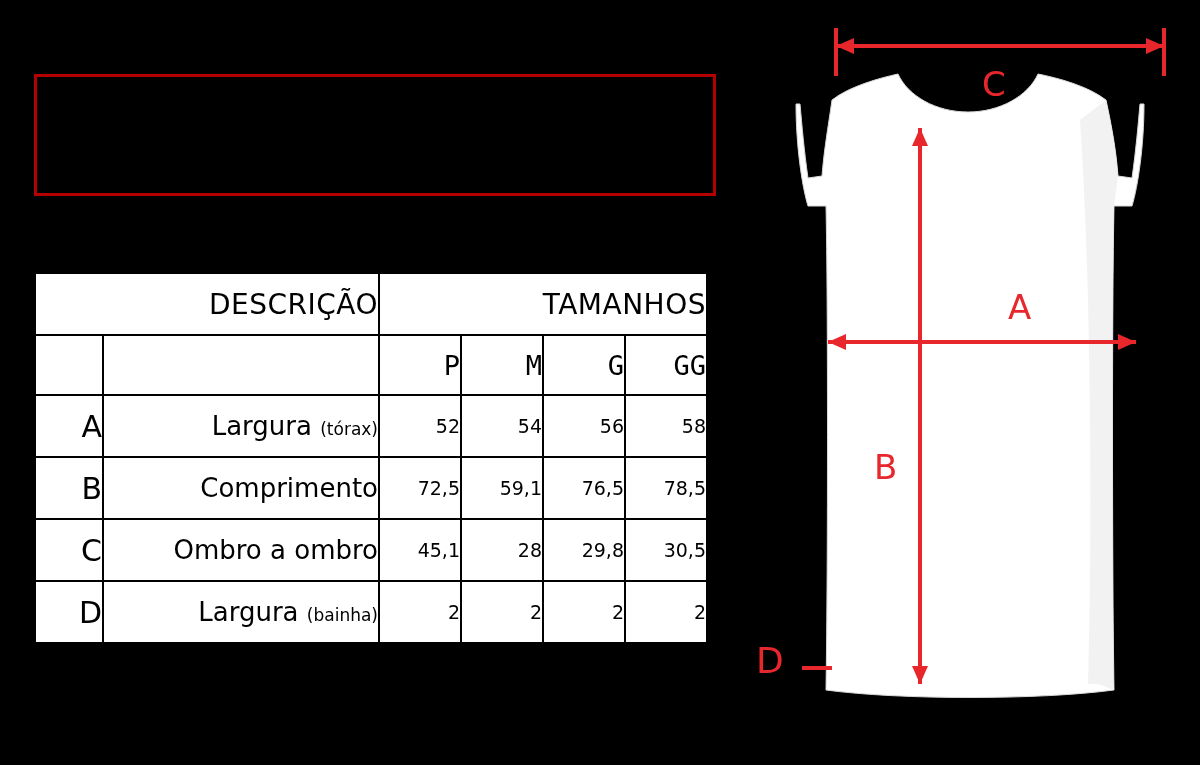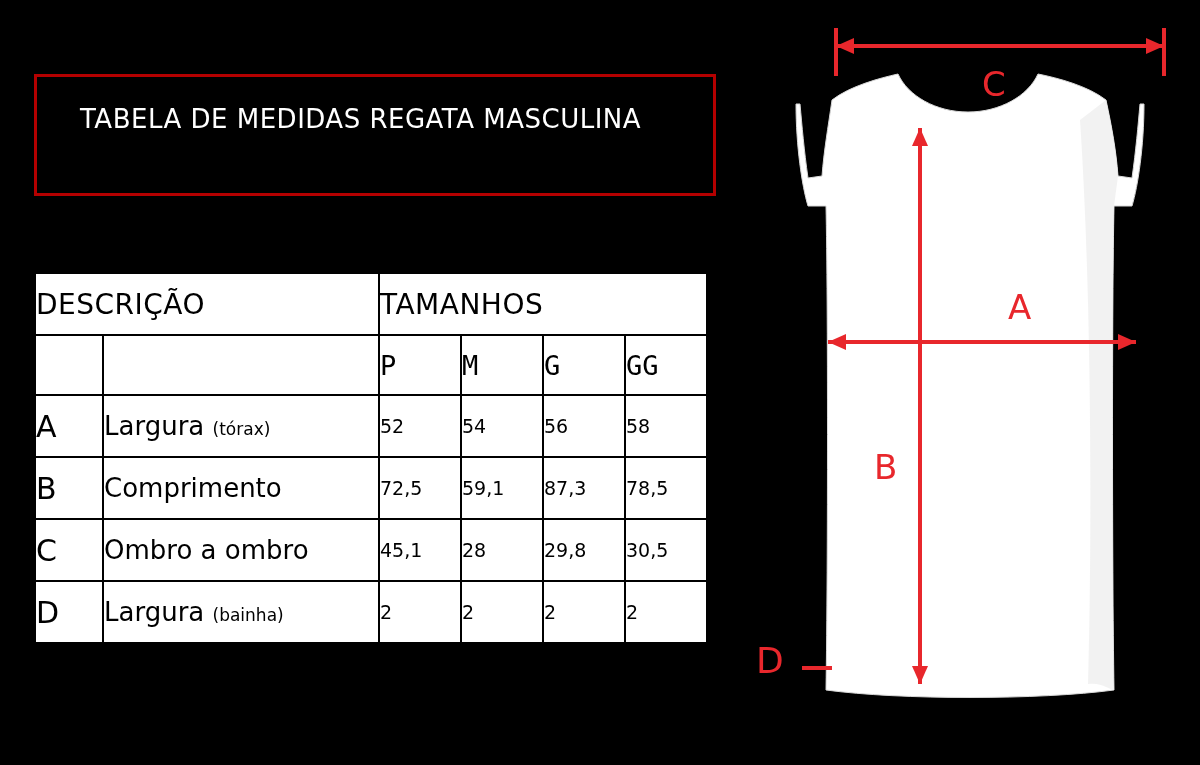--- a/index.html
+++ b/index.html
@@ -45,21 +45,21 @@
     border-collapse: collapse;
     background: #ffffff;
     color: #000000;
     table-layout: fixed;
   }
   #measure-table td, #measure-table th {
     border: 2px solid #000000;
     background: #ffffff;
     color: #000000;
     font-weight: normal;
-    text-align: left;
+    text-align: right;
     vertical-align: middle;
     padding: 0;
   }
   .col-letter   { width: 68px; }
   .col-desc     { width: 276px; }
   .col-size     { width: 82px; }
 
   .cell-head {
     font-size: 28px;
     height: 60px;
@@ -114,21 +114,20 @@
   #label-C { left: 242px; top: 64px; }
   #label-A { left: 268px; top: 287px; }
   #label-B { left: 134px; top: 447px; }
   #label-D { left: 16px; top: 640px; font-size: 36px; }
 </style>
 </head>
 <body>
 
 <div id="title-box">
   <div class="title-inner">
-    <div class="title-line">TABELA DE MEDIDAS REGATA MASCULINA</div>
   </div>
 </div>
 
 <table id="measure-table">
   <colgroup>
     <col class="col-letter">
     <col class="col-desc">
     <col class="col-size">
     <col class="col-size">
     <col class="col-size">
@@ -161,21 +160,21 @@
     </tr>
 
     <tr>
       <td class="cell-letter">B</td>
       <td class="cell-desc">
         <span>Comprimento</span>
         <span class="sub"></span>
       </td>
       <td class="cell-value">72,5</td>
       <td class="cell-value">59,1</td>
-      <td class="cell-value">87,3</td>
+      <td class="cell-value">76,5</td>
       <td class="cell-value">78,5</td>
     </tr>
 
     <tr>
       <td class="cell-letter">C</td>
       <td class="cell-desc">
         <span>Ombro a ombro</span>
         <span class="sub"></span>
       </td>
       <td class="cell-value">45,1</td>

